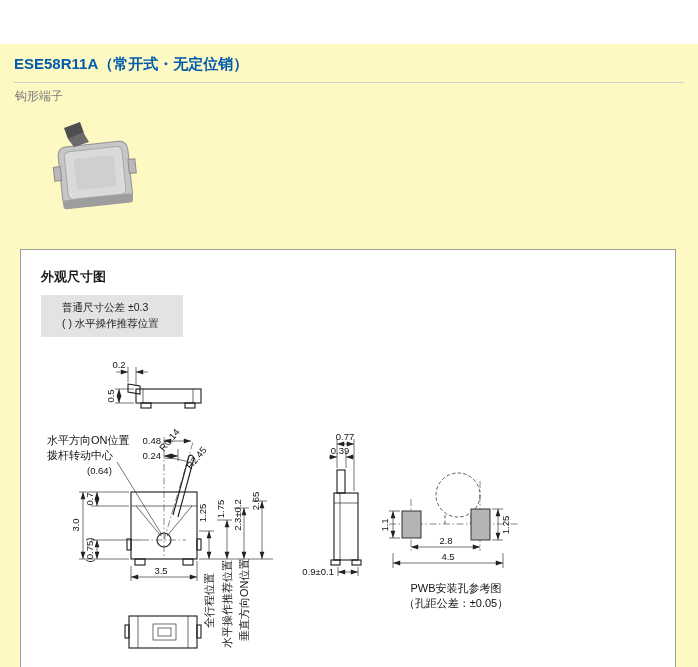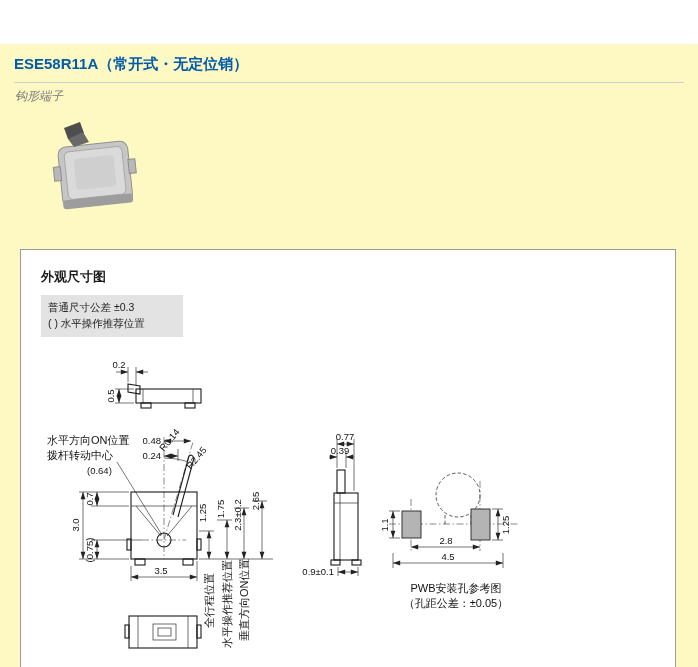--- a/index.html
+++ b/index.html
@@ -1,25 +1,25 @@
 <!DOCTYPE html>
 <html><head>
 <meta charset="utf-8">
 <style>
   * { box-sizing: border-box; }
   html, body { margin: 0; padding: 0; }
   body { width: 698px; height: 667px; background: #fff; font-family: "Liberation Sans", sans-serif; }
   .page { position: relative; width: 698px; height: 667px; overflow: hidden; background: #fef9c3; margin-top: 44px; }
   .page-title { position: absolute; left: 14px; top: 11px; font-size: 15px; font-weight: bold; color: #005bac; }
   .top-divider { position: absolute; left: 14px; top: 38px; width: 670px; height: 0; border-top: 1px solid #cfcfcf; }
-  .terminal-type { position: absolute; left: 15px; top: 44px; font-size: 12px; color: #7a7a7a; font-style: italic; }
+  .terminal-type { position: absolute; left: 15px; top: 44px; font-size: 12px; color: #7a7a7a; }
   .product-photo { position: absolute; left: 44px; top: 72px; width: 102px; height: 102px; }
   .drawing-panel { position: absolute; left: 20px; top: 205px; width: 656px; height: 426px; border: 1px solid #9b9b9b; background: #fff; padding: 18px 20px; }
   .drawing-heading { font-size: 13px; font-weight: bold; color: #1a1a1a; }
-  .tolerance-note { margin-top: 9px; width: 142px; background: #e3e3e3; padding: 5px 7px; font-size: 10.5px; line-height: 1.5; color: #222; }
+  .tolerance-note { margin-top: 9px; width: 142px; background: #e3e3e3; padding: 5px 21px; font-size: 10.5px; line-height: 1.5; color: #222; }
   .dim-svg { margin-top: 6px; display: block; }
   .footer-bar { position: absolute; left: 0; top: 651px; width: 698px; height: 16px; background: #ececec; border-top: 1px solid #d6d6d6; }
 
   
   .out  { fill: none; stroke: #1a1a1a; stroke-width: 1.1; }
   .thin { fill: none; stroke: #2e2e2e; stroke-width: 0.7; }
   .ext, .dim { fill: none; stroke: #2a2a2a; stroke-width: 0.65; }
   .cl   { fill: none; stroke: #3a3a3a; stroke-width: 0.6; stroke-dasharray: 7 2.5 1.5 2.5; }
   .dsh  { fill: none; stroke: #333; stroke-width: 0.8; stroke-dasharray: 3.5 2.2; }
   .pad  { fill: #b4b4b4; stroke: #222; stroke-width: 0.9; }

